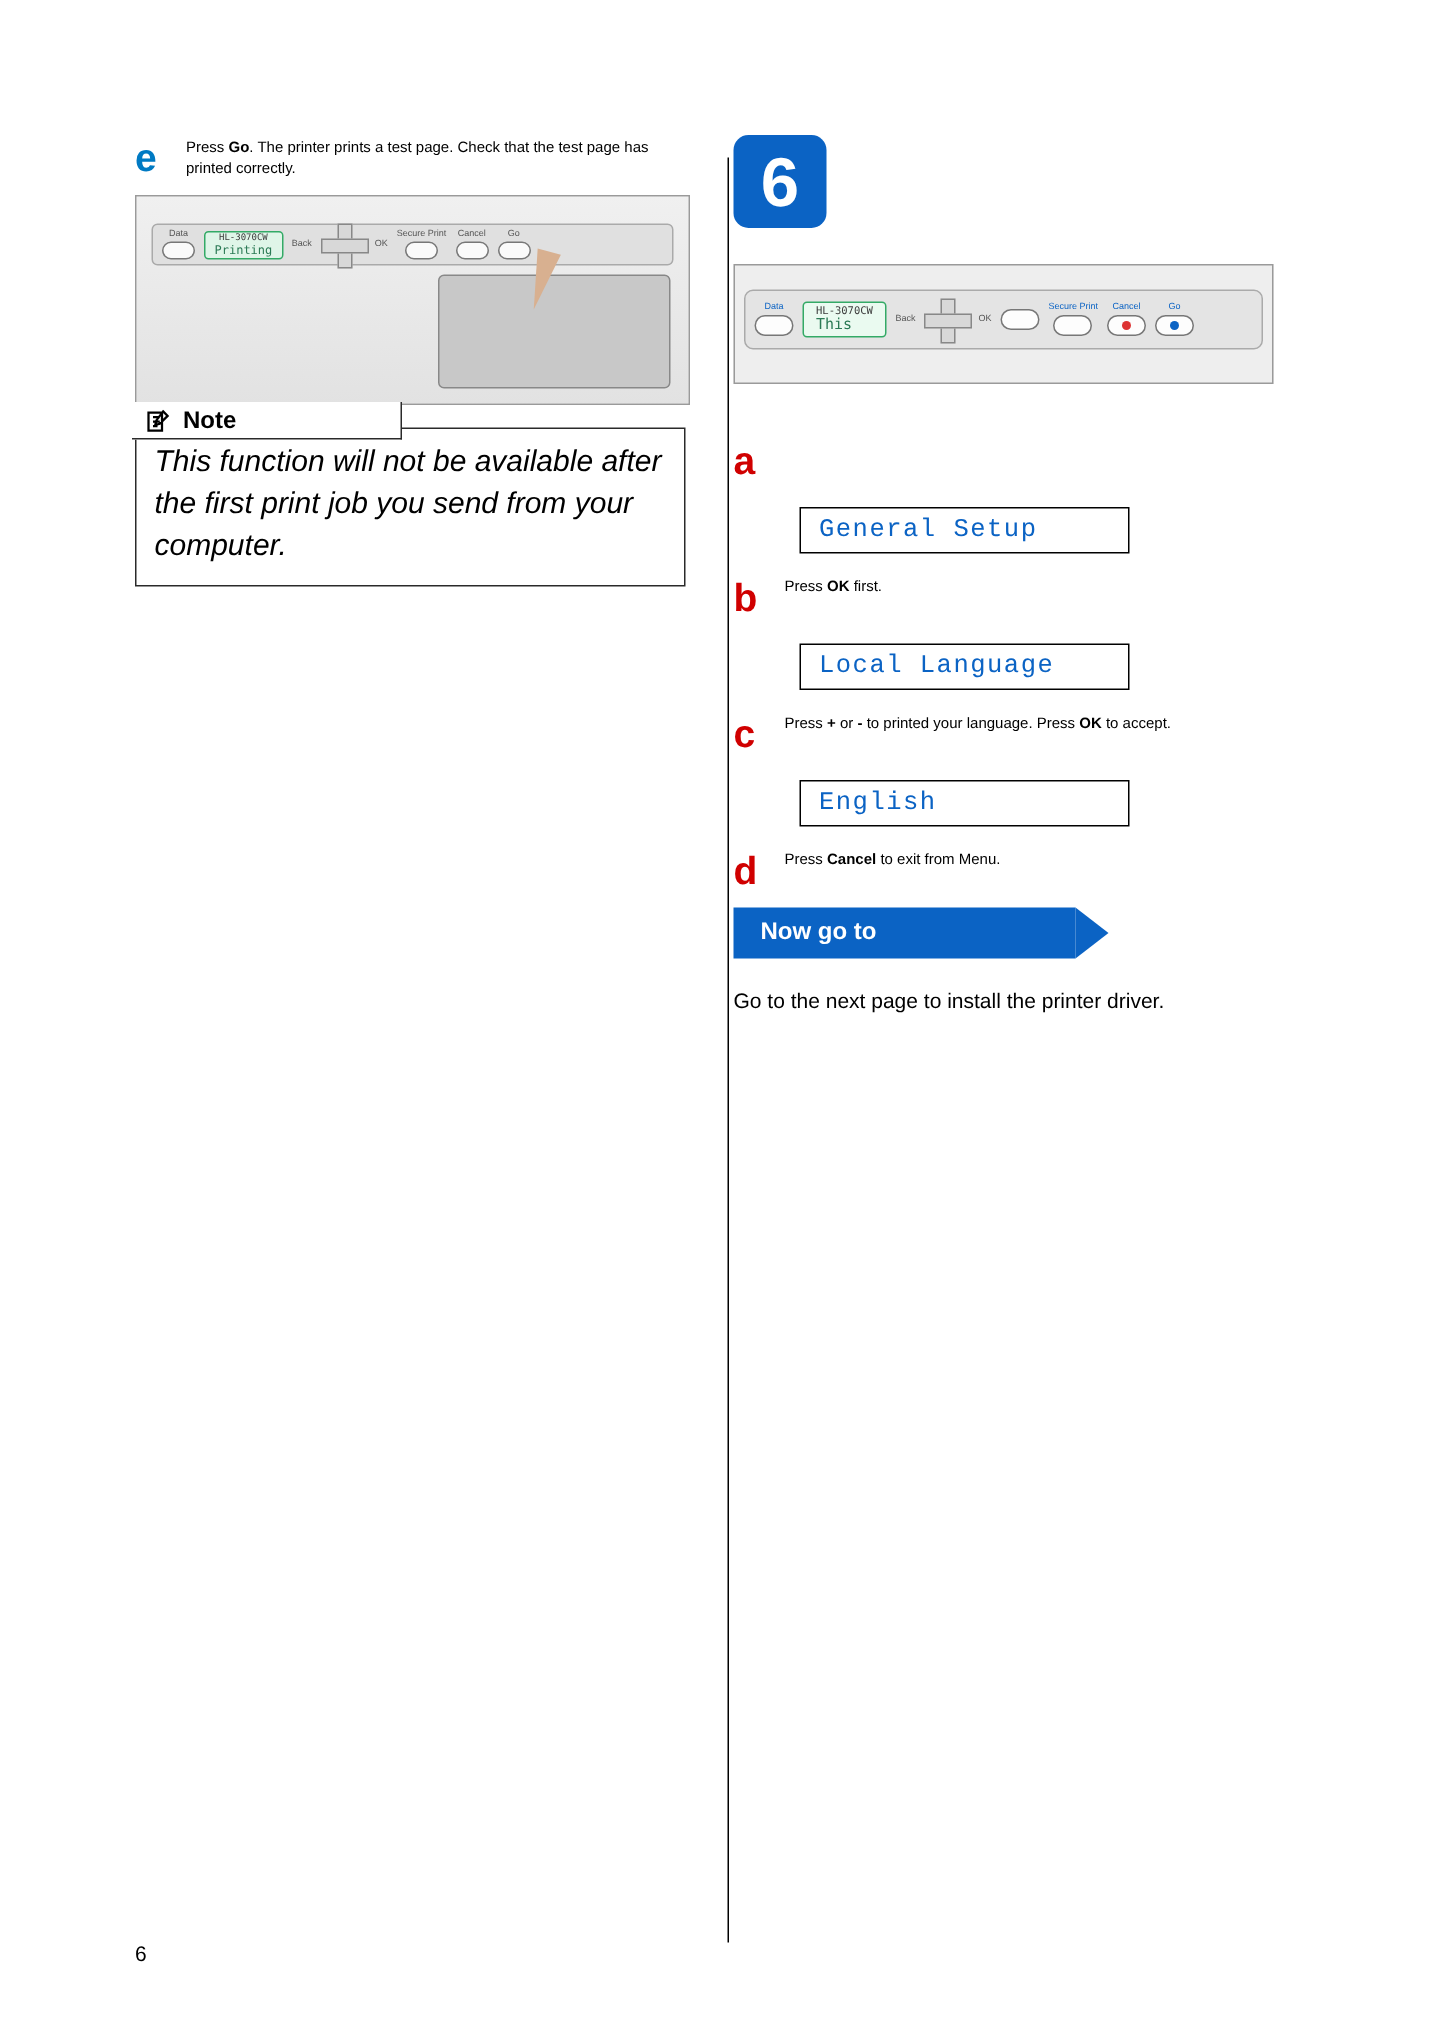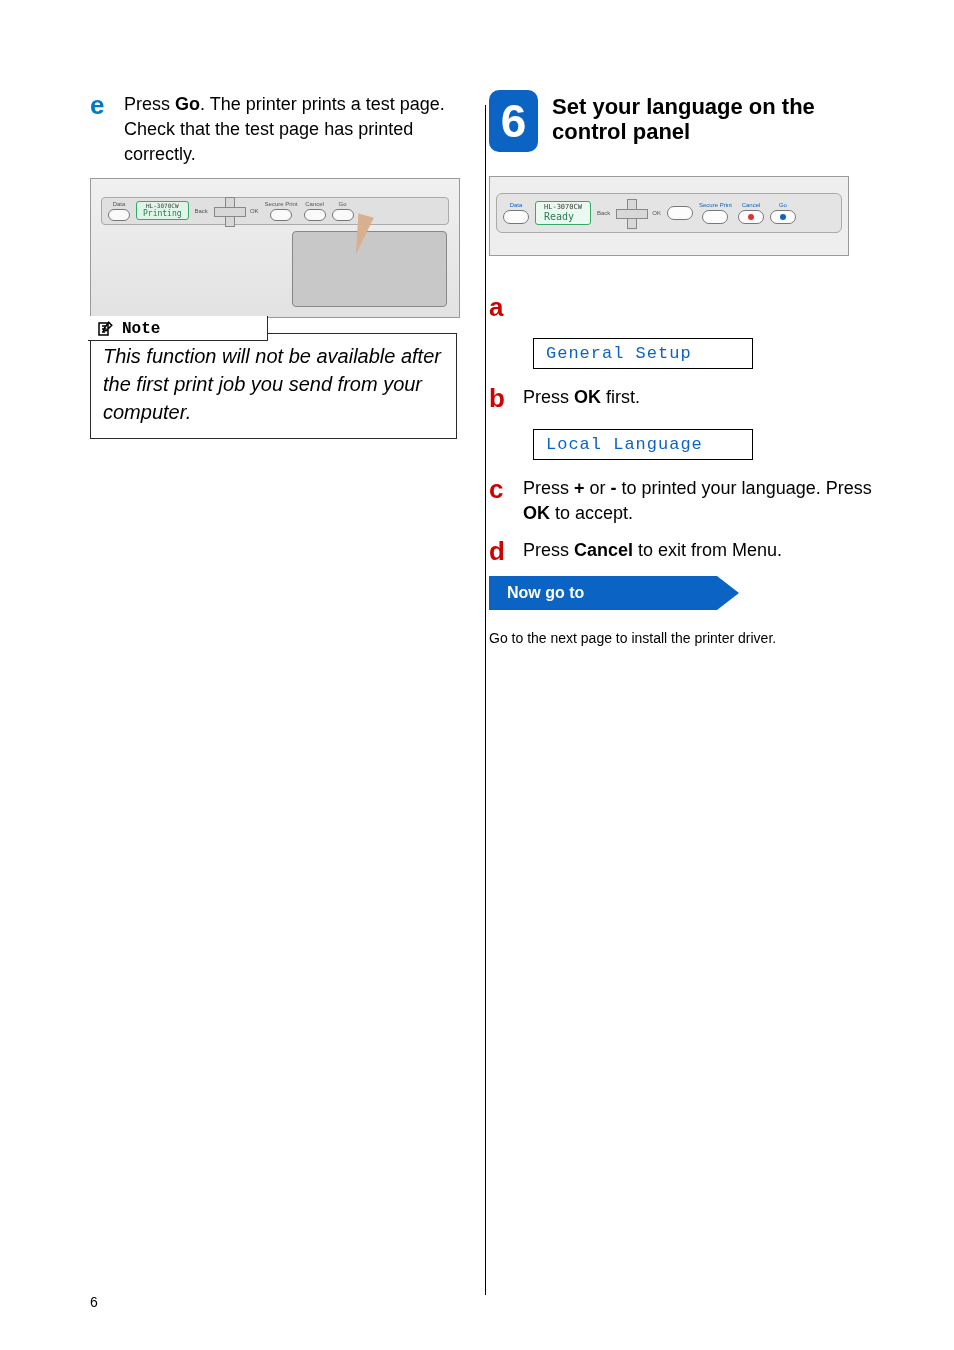--- a/index.html
+++ b/index.html
@@ -38,21 +38,21 @@
     font-family: Arial, sans-serif;
     font-weight: 900;
     font-size: 26px;
     line-height: 1;
     width: 34px;
     flex: 0 0 34px;
     padding-top: 2px;
   }
   .red { color: #d00000; }
   .blue-letter { color: #007ac3; }
-  .step-body { font-size: 18px; line-height: 1.4; padding-top: 2px; }
+  .step-body { font-size: 10px; line-height: 1.4; padding-top: 2px; }
   .step-body .bold { font-weight: bold; }
   .mono { font-family: "Courier New", monospace; }
   
   .printer-fig {
     margin: 10px 0 15px 0;
     width: 370px;
     height: 140px;
     border: 1px solid #9a9a9a;
     background: linear-gradient(#f0f0f0,#e2e2e2);
     position: relative;
@@ -86,21 +86,21 @@
     display: flex; align-items: center; gap: 8px;
     border-bottom: 1px solid #2a2a2a;
     padding: 4px 8px 2px 8px; position: relative;
     width: 180px;
     border-right: 1px solid #2a2a2a;
     margin-left: -1px; margin-top: -1px;
     background:#fff;
   }
   .note-title-wrap { position:relative; top:-12px; left:8px; }
   .note-title-row .icon { width:18px; height:18px; display:inline-flex; }
-  .note-title-row .title { font-weight: bold; font-size: 16px; font-family: Liberation Mono, monospace; }
+  .note-title-row .title { font-weight: bold; font-size: 16px; }
   .note-body { font-style: italic; font-size: 20px; line-height: 1.4; padding: 8px 12px 12px 12px; }
   
   .big-step { display:flex; align-items:flex-start; gap:14px; margin-bottom: 24px; }
   .big-step-num {
     width: 62px; height: 62px; background:#0b63c4; border-radius:10px;
     display:flex; align-items:center; justify-content:center;
     color:#fff; font-weight:900; font-size:46px;
   }
   .big-step-title { font-family: Arial, sans-serif; font-weight:700; font-size:22px; line-height:1.15; padding-top:4px; }
   
@@ -218,32 +218,31 @@
         </div>
       </div>
     </div>
 
   </div>
 
   <div class="col right-col">
 
     <div class="big-step">
       <div class="big-step-num">6</div>
-      <div class="big-step-title">Set your language on the control panel</div>
     </div>
 
     <div class="panel-fig">
       <div class="panel-strip">
         <div class="panel-group">
           <span class="tiny-label" style="color:#0b63c4;">Data</span>
           <span class="panel-btn"></span>
         </div>
         <div class="panel-lcd">
           <span class="m">HL-3070CW</span>
-          <span>Ready</span>
+          <span>This</span>
         </div>
         <span class="tiny-label">Back</span>
         <div class="dpad"></div>
         <span class="tiny-label">OK</span>
         <span class="panel-btn"></span>
         <div class="panel-group">
           <span class="tiny-label" style="color:#0b63c4;">Secure Print</span>
           <span class="panel-btn"></span>
         </div>
         <div class="panel-group">
@@ -273,20 +272,23 @@
     <div class="indent">
       <div class="lcd-box">Local Language</div>
     </div>
 
     <div class="step">
       <div class="step-letter red">c</div>
       <div class="step-body">
         <span>Press </span><span class="bold">+</span><span> or </span><span class="bold">-</span><span> to printed your language. Press </span><span class="bold">OK</span><span> to accept.</span>
       </div>
     </div>
+    <div class="indent">
+      <div class="lcd-box">English</div>
+    </div>
 
     <div class="step">
       <div class="step-letter red">d</div>
       <div class="step-body">
         <span>Press </span><span class="bold">Cancel</span><span> to exit from Menu.</span>
       </div>
     </div>
 
     <div class="arrow-band">
       <div class="bar">Now go to</div>

